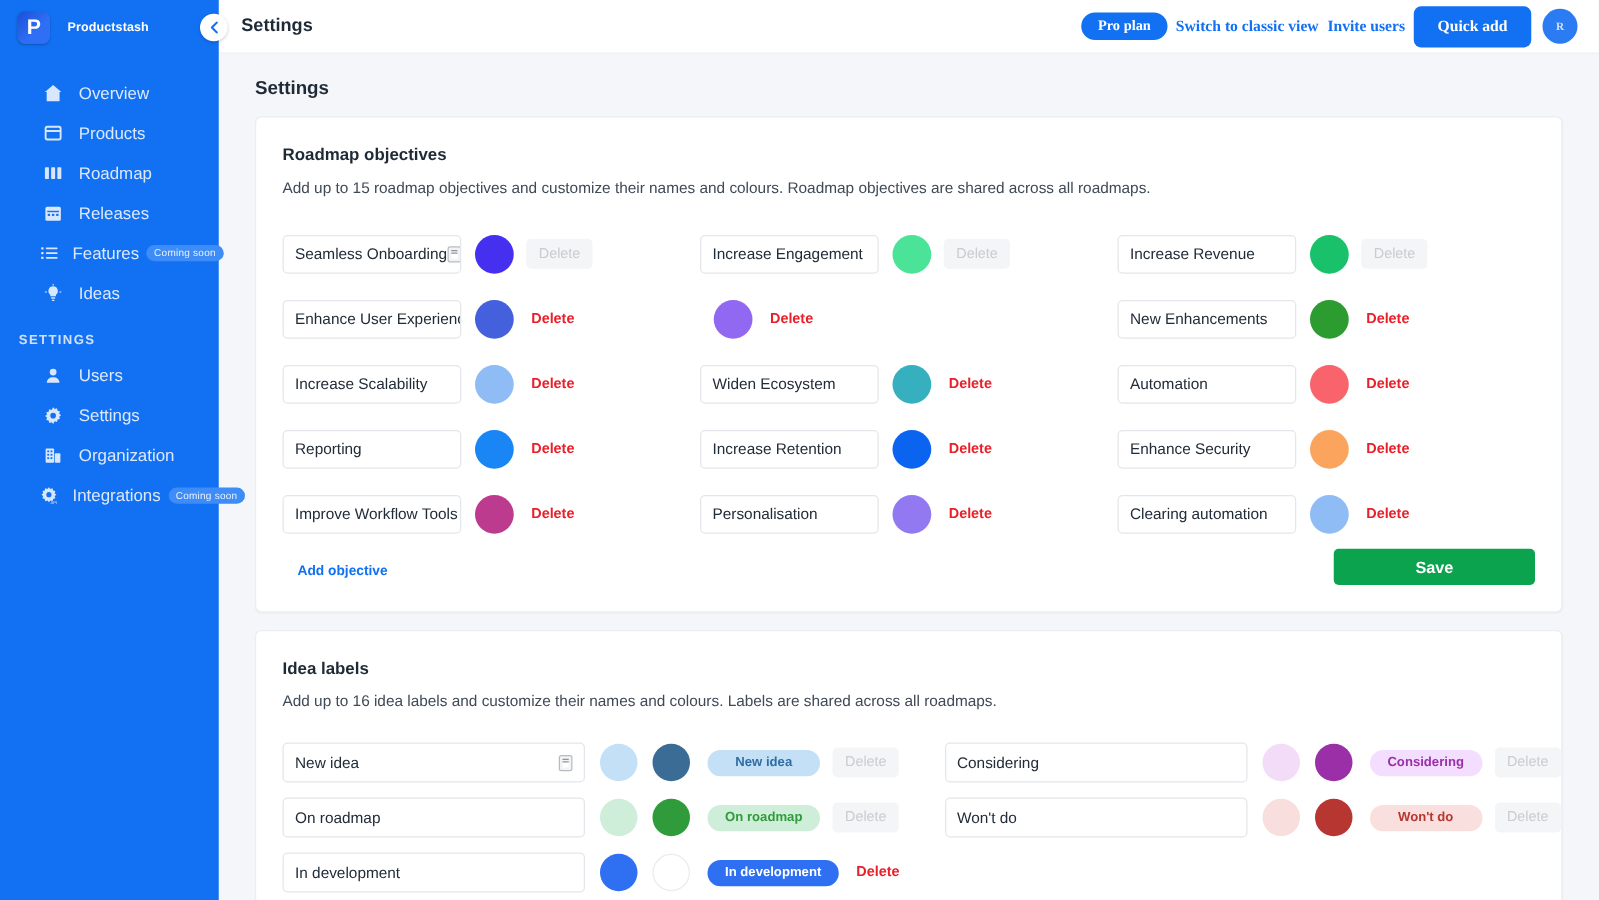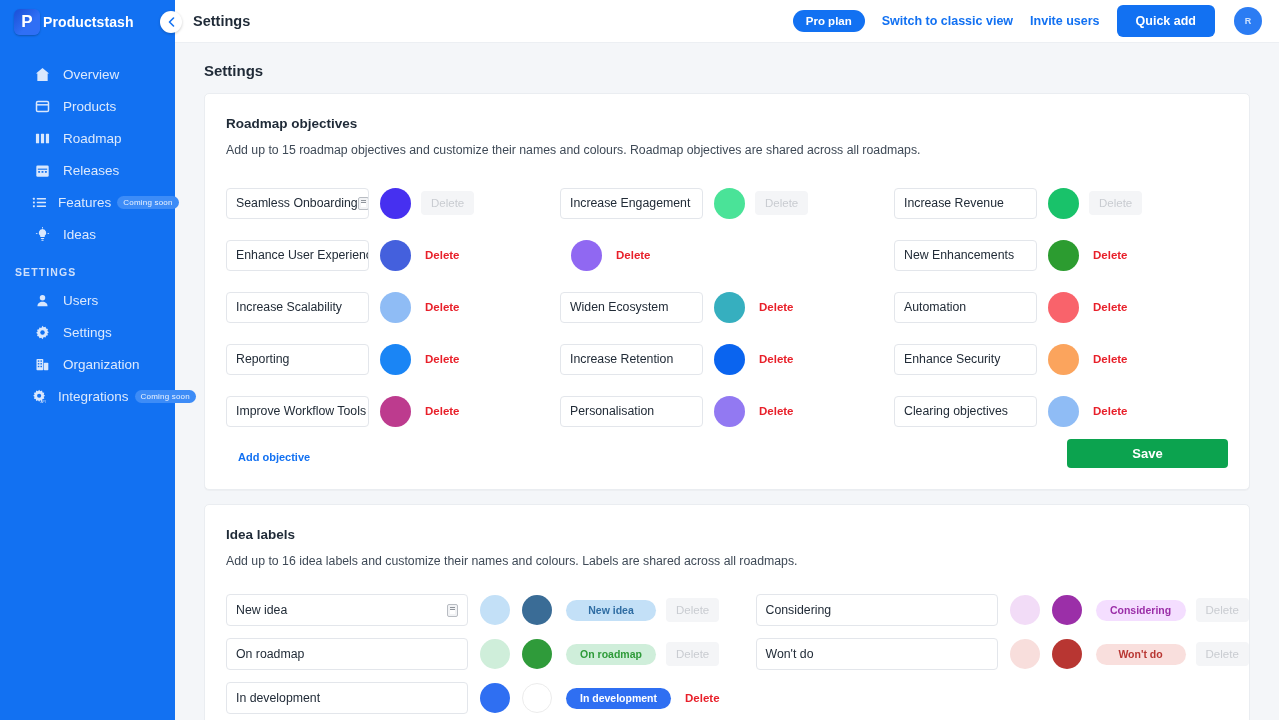--- a/index.html
+++ b/index.html
@@ -18,21 +18,21 @@
     position: relative;
   }
   .brand { display: flex; align-items: center; height: 44px; padding: 0 0 0 14px; }
   .brand-logo {
     width: 26px; height: 26px; border-radius: 6px;
     background: linear-gradient(135deg,#1a4fd6 0%, #2f6ff5 60%, #2f6ff5 100%);
     color: #fff; font-size: 17px; font-weight: bold;
     display: flex; align-items: center; justify-content: center;
     box-shadow: 0 1px 2px rgba(0,0,0,.25);
   }
-  .brand-name { color: #fff; font-size: 14px; font-weight: bold; margin-left: 3px; letter-spacing: .1px;}
+  .brand-name { color: #fff; font-size: 10px; font-weight: bold; margin-left: 14px; letter-spacing: .1px;}
   .collapse-btn {
     position: absolute; left: 160px; top: 11px;
     width: 22px; height: 22px; border-radius: 50%;
     background: #fff; color: #1271f2;
     display: flex; align-items: center; justify-content: center;
     font-size: 10px; box-shadow: 0 1px 3px rgba(0,0,0,.2);
     z-index: 5;
   }
   .nav { margin-top: 14px; }
   .nav-item {
@@ -58,21 +58,21 @@
   }
 
   
   .main { flex: 1 1 auto; height: 720px; display: flex; flex-direction: column; min-width: 0; }
   .topbar {
     height: 43px; background: #fff; display: flex; align-items: center;
     padding: 0 17px 0 18px; flex: 0 0 43px;
     border-bottom: 1px solid #eceff3;
   }
   .topbar-title { font-size: 14.5px; font-weight: bold; color: #1f2a37; }
-  .topbar-right { margin-left: auto; display: flex; align-items: center; gap: 17px; }
+  .topbar-right { margin-left: auto; display: flex; align-items: center; gap: 7px; font-family: Liberation Serif, serif; }
   .pill-plan {
     background: #1271f2; color: #fff; font-size: 11.5px; font-weight: bold;
     border-radius: 11px; padding: 5px 13px;
   }
   .top-link { color: #1271f2; font-size: 12.5px; font-weight: bold; }
   .btn-quickadd {
     background: #1271f2; color: #fff; font-size: 12.5px; font-weight: bold;
     border-radius: 6px; padding: 9px 19px;
   }
   .avatar {
@@ -392,21 +392,21 @@
             </div>
             <div class="obj-row">
               <div class="txt-input">
                 <span>Personalisation</span>
               </div>
               <div class="swatch" style="background: rgb(146, 121, 242);"></div>
               <div class="del">Delete</div>
             </div>
             <div class="obj-row">
               <div class="txt-input">
-                <span>Clearing objectives</span>
+                <span>Clearing automation</span>
               </div>
               <div class="swatch" style="background: rgb(143, 188, 245);"></div>
               <div class="del">Delete</div>
             </div>
           </div>
         <div class="card-footer">
           <a class="add-link">Add objective</a>
           <div class="btn-save">Save</div>
         </div>
       </section>

